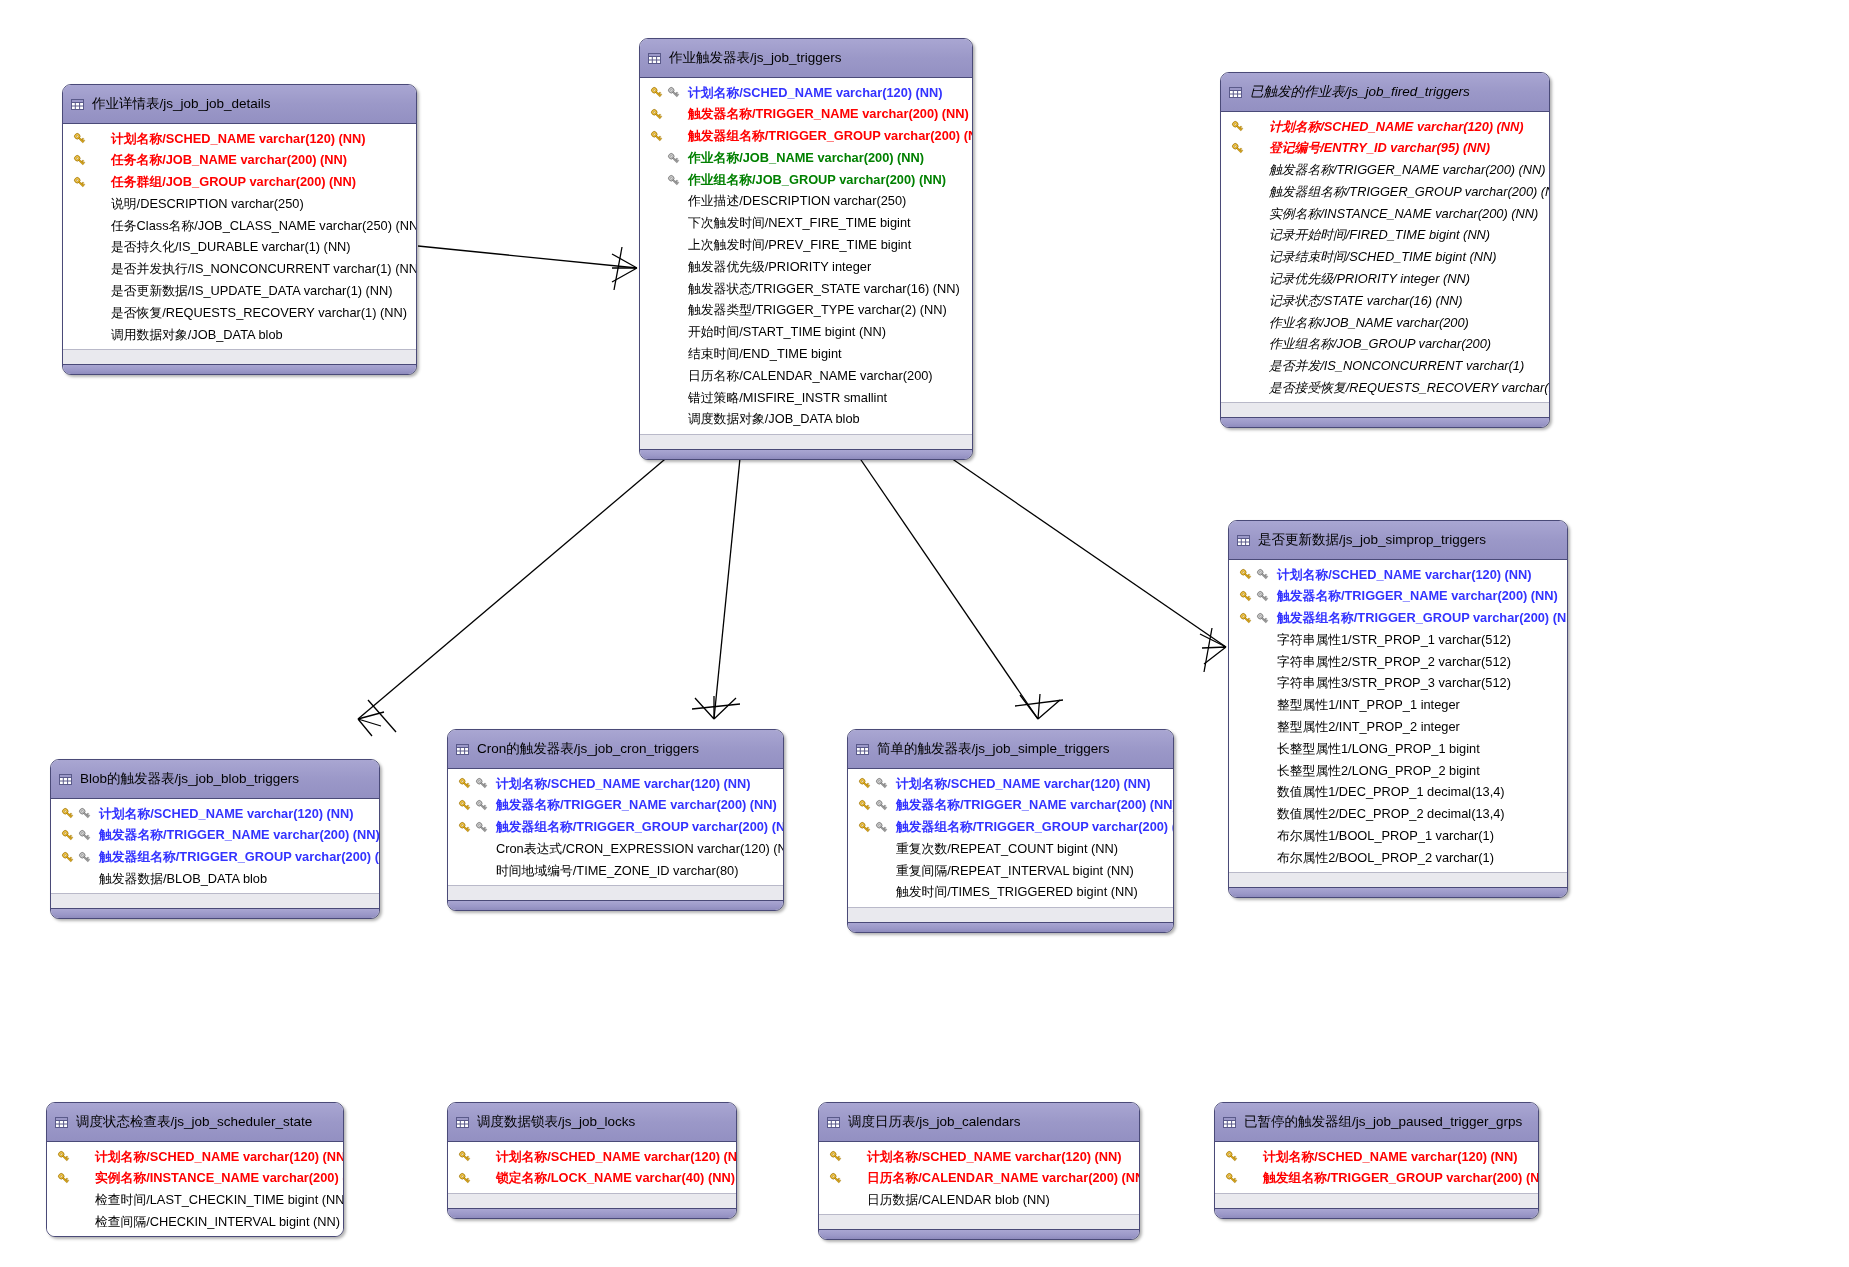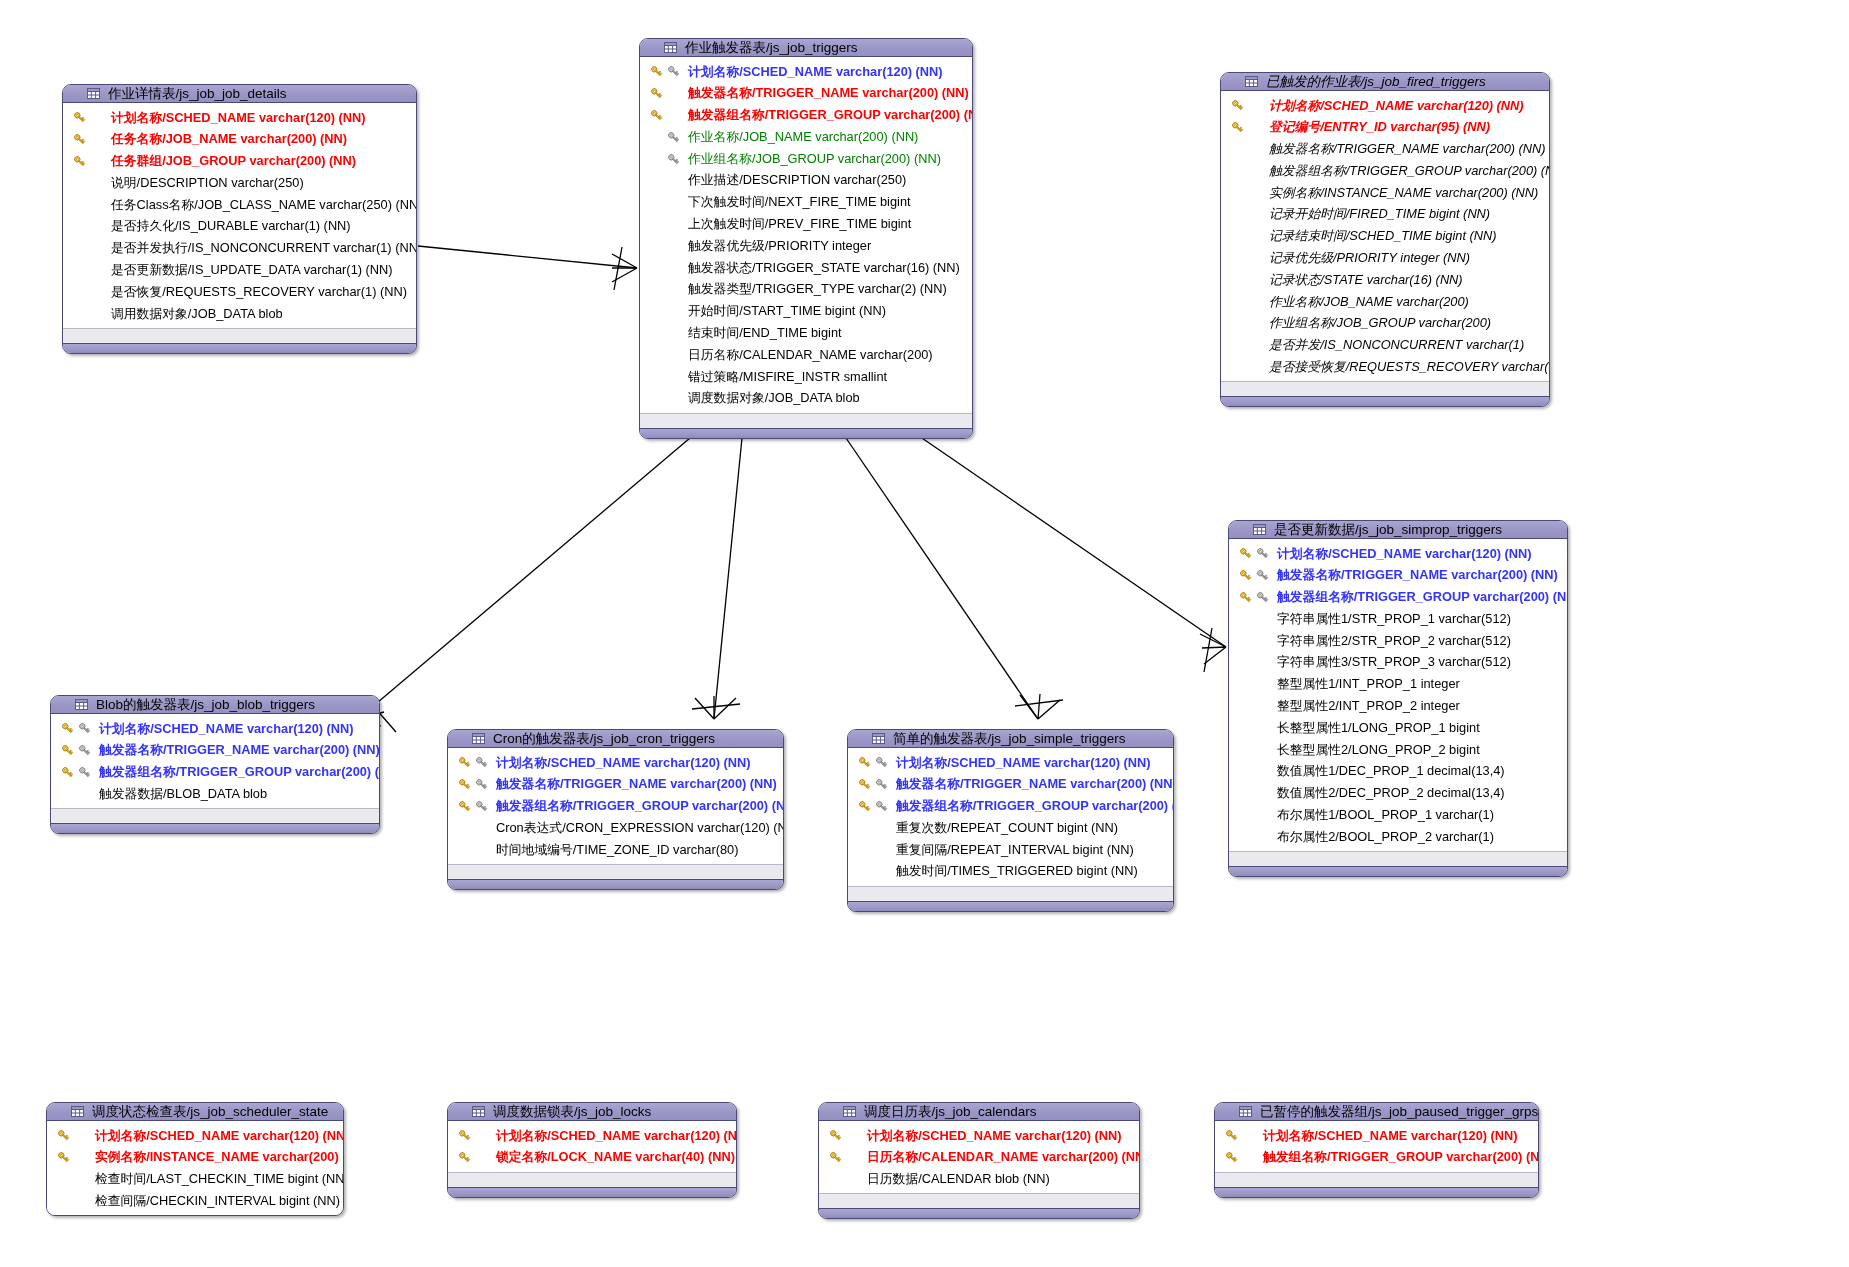--- a/index.html
+++ b/index.html
@@ -13,25 +13,25 @@
   .entity{
     position:absolute;
     background:#ffffff;
     border:1px solid #4a4a78;
     border-radius:9px 9px 9px 9px;
     box-shadow:2px 2px 3px rgba(0,0,0,.30);
     box-sizing:border-box;
     overflow:hidden;
   }
   .ent-head{
-    height:18px;
+    height:39px;
     background:linear-gradient(to bottom,#a9a6d2 0%,#9b98c8 50%,#9390c2 100%);
     border-bottom:1px solid #4a4a78;
     display:flex;align-items:center;
-    padding:0 24px;
+    padding:0 8px;
     box-sizing:border-box;
   }
   .tbl-icon{
     width:13px;height:11px;flex:0 0 auto;margin-right:8px;
     display:block;
   }
   .ent-title{
     font-size:13.5px;color:#000;white-space:nowrap;line-height:1;
   }
   .ent-body{
@@ -54,21 +54,21 @@
     height:21.8px;
     padding-left:8px;
     white-space:nowrap;
   }
   .keycell{
     width:17px;flex:0 0 17px;display:flex;align-items:center;justify-content:center;
   }
   .ktxt{font-size:12.8px;line-height:1;padding-left:6px;}
   .c-red{color:#ff0000;font-weight:bold;}
   .c-blue{color:#3333ff;font-weight:bold;}
-  .c-green{color:#008000;font-weight:normal;}
+  .c-green{color:#008000;font-weight:bold;}
   .c-black{color:#000000;font-weight:normal;}
   svg.key{width:13px;height:13px;display:block;}
 </style>
 </head>
 <body>
 
 <div id="canvas">
 
   <svg id="lines" viewBox="0 0 1849 1267" xmlns="http://www.w3.org/2000/svg">
     <g stroke="#000000" stroke-width="1.3" fill="none">
@@ -588,21 +588,21 @@
         </div>
         <div class="row">
           <span class="keycell"></span>
           <span class="keycell"></span>
           <span class="ktxt c-black">布尔属性2/BOOL_PROP_2 varchar(1)</span>
         </div>
       </div>
       <div class="ent-foot"></div>
       <div class="ent-foot2"></div>
     </div>
-    <div class="entity" style="left: 50px; top: 695px; width: 330px;">
+    <div class="entity" style="left: 50px; top: 759px; width: 330px;">
       <div class="ent-head">
         <svg class="tbl-icon" viewBox="0 0 13 11">
     <rect x="0.5" y="0.5" width="12" height="10" fill="#ffffff" stroke="#5a5a8a"></rect>
     <rect x="0.5" y="0.5" width="12" height="3" fill="#9b98c8" stroke="#5a5a8a"></rect>
     <line x1="4.3" y1="3.5" x2="4.3" y2="10.5" stroke="#5a5a8a"></line>
     <line x1="8.6" y1="3.5" x2="8.6" y2="10.5" stroke="#5a5a8a"></line>
     <line x1="0.5" y1="7" x2="12.5" y2="7" stroke="#5a5a8a"></line>
   </svg>
         <span class="ent-title">Blob的触发器表/js_job_blob_triggers</span>
       </div>

